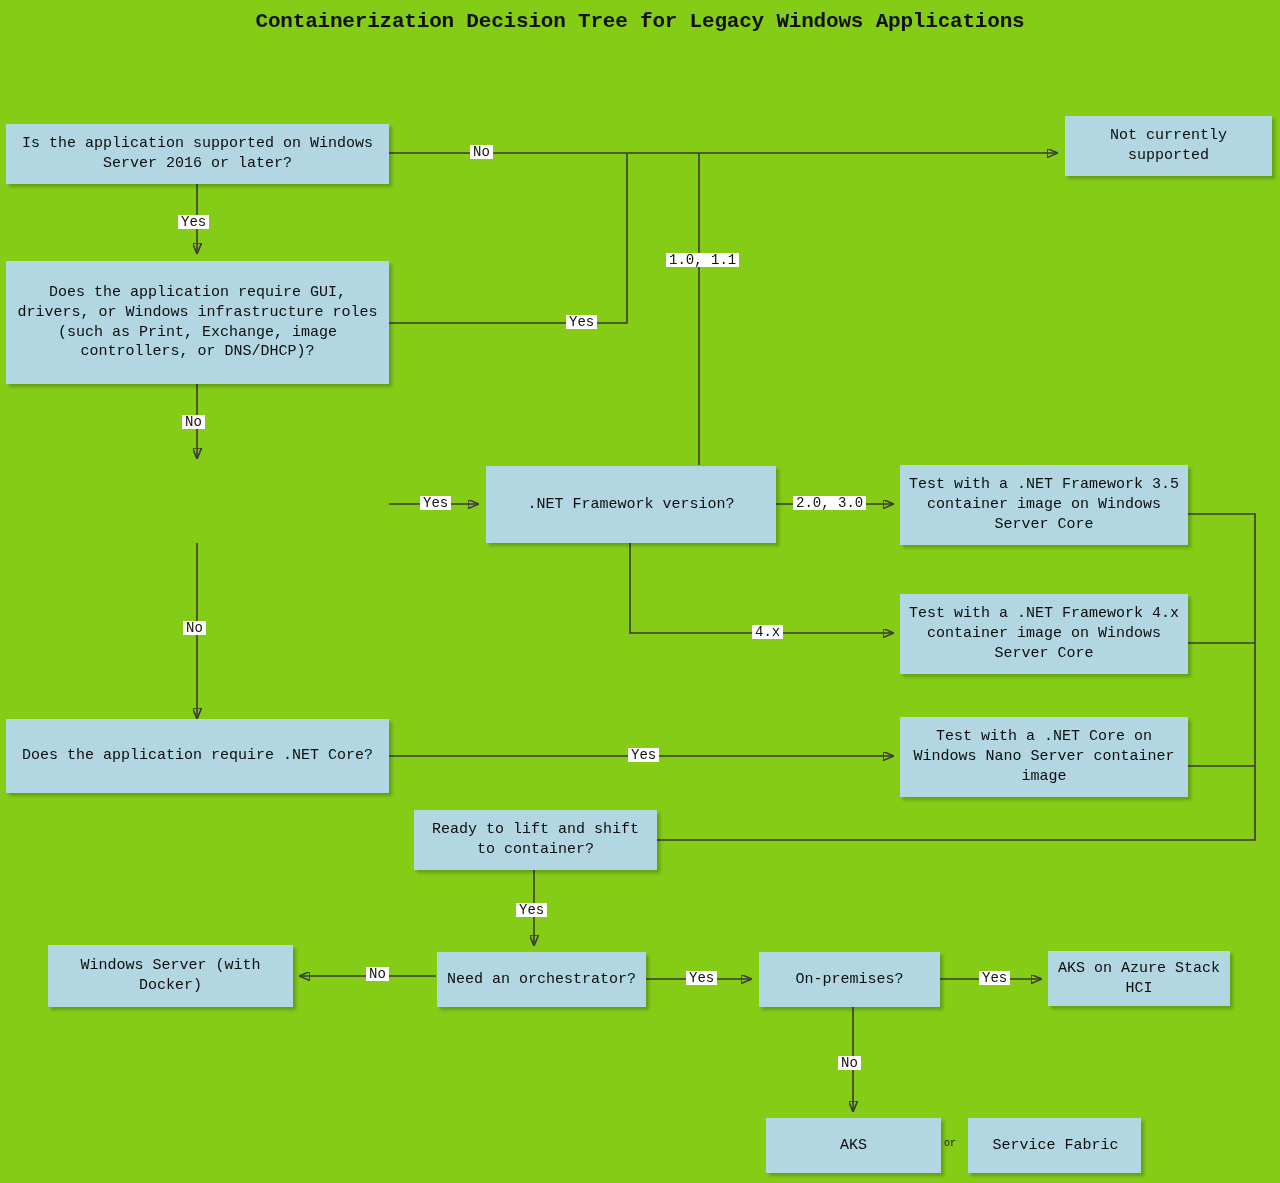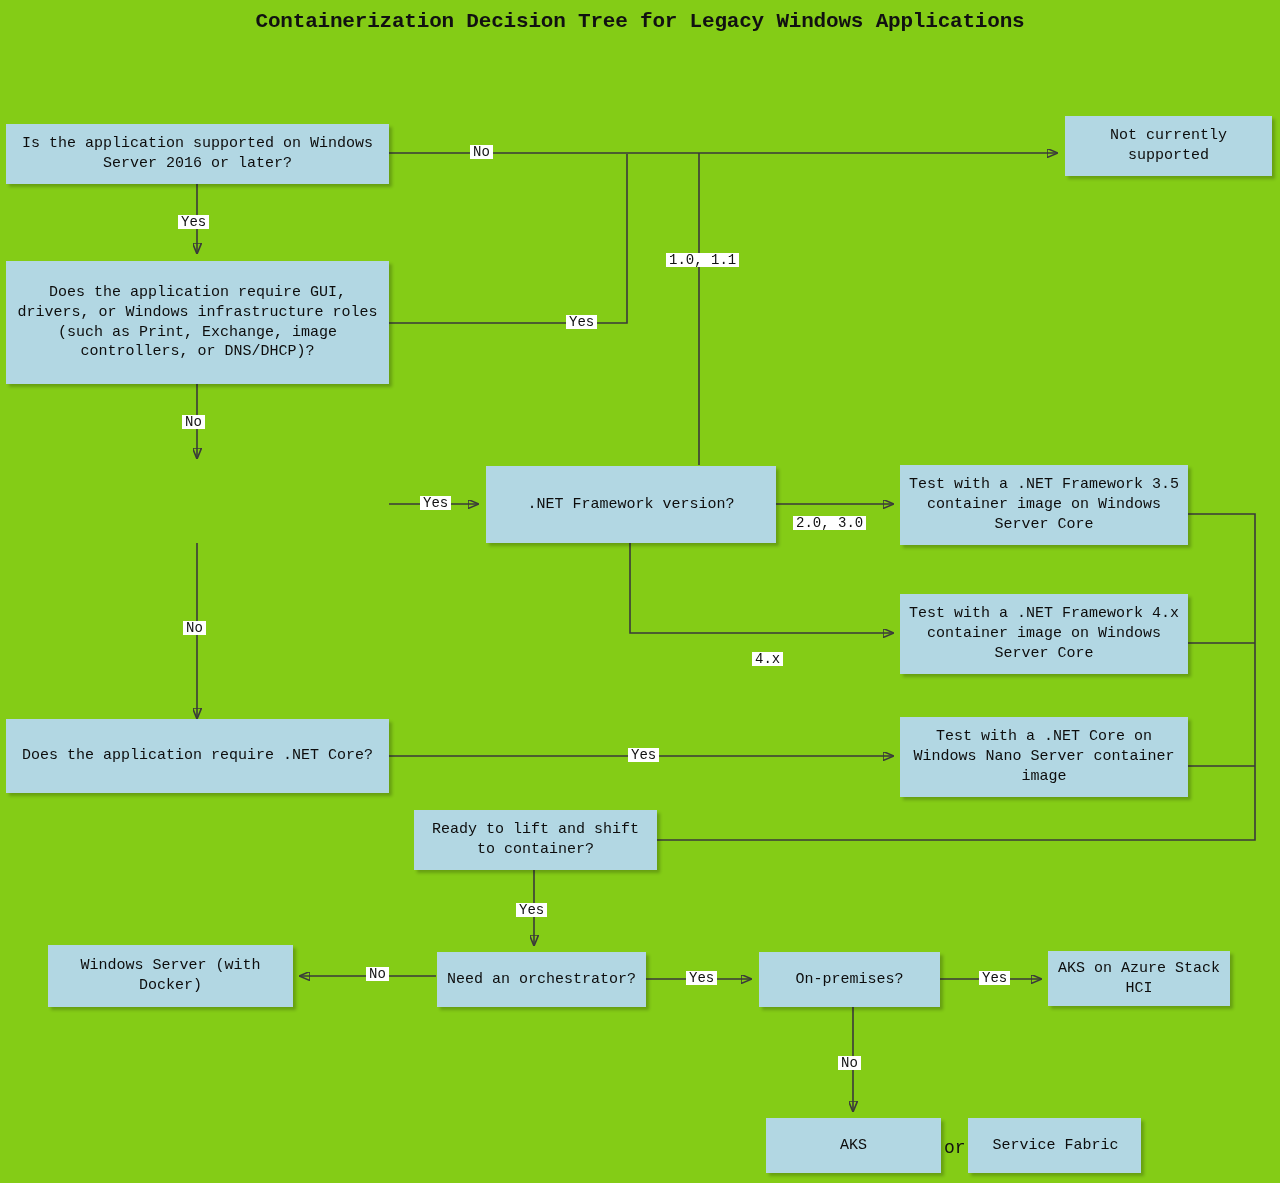--- a/index.html
+++ b/index.html
@@ -20,21 +20,21 @@
     padding:2px 6px;
   }
 
   .edge-label{
     position:absolute;background:#fff;font-size:14px;color:#111;
     padding:0 3px;white-space:nowrap;line-height:1;
   }
 
   svg.wires{position:absolute;left:0;top:0;width:1280px;height:1183px;pointer-events:none;}
   svg.wires line, svg.wires path, svg.wires polyline{stroke:#3a3a3a;stroke-width:1.6;fill:none;}
-  .plain-text{position:absolute;font-size:18px;color:#111;}
+  .plain-text{position:absolute;font-size:10px;color:#111;}
 </style>
 </head>
 <body>
 
 <div id="canvas">
 
   <div id="title">Containerization Decision Tree for Legacy Windows Applications</div>
 
   <svg class="wires" viewBox="0 0 1280 1183">
     <defs>
@@ -132,23 +132,23 @@
   <div class="edge-label" style="left:566px;top:315px;">Yes</div>
 
   <div class="edge-label" style="left:182px;top:415px;">No</div>
 
   <div class="edge-label" style="left:420px;top:496px;">Yes</div>
 
   <div class="edge-label" style="left:183px;top:621px;">No</div>
 
   <div class="edge-label" style="left:666px;top:253px;">1.0, 1.1</div>
 
-  <div class="edge-label" style="left:793px;top:496px;margin-top:20px;">2.0, 3.0</div>
+  <div class="edge-label" style="left:793px;top:496px;">2.0, 3.0</div>
 
-  <div class="edge-label" style="left:752px;top:652px;">4.x</div>
+  <div class="edge-label" style="left:752px;top:625px;">4.x</div>
 
   <div class="edge-label" style="left:628px;top:748px;">Yes</div>
 
   <div class="edge-label" style="left:516px;top:903px;">Yes</div>
 
   <div class="edge-label" style="left:366px;top:967px;">No</div>
 
   <div class="edge-label" style="left:686px;top:971px;">Yes</div>
 
   <div class="edge-label" style="left:979px;top:971px;">Yes</div>

